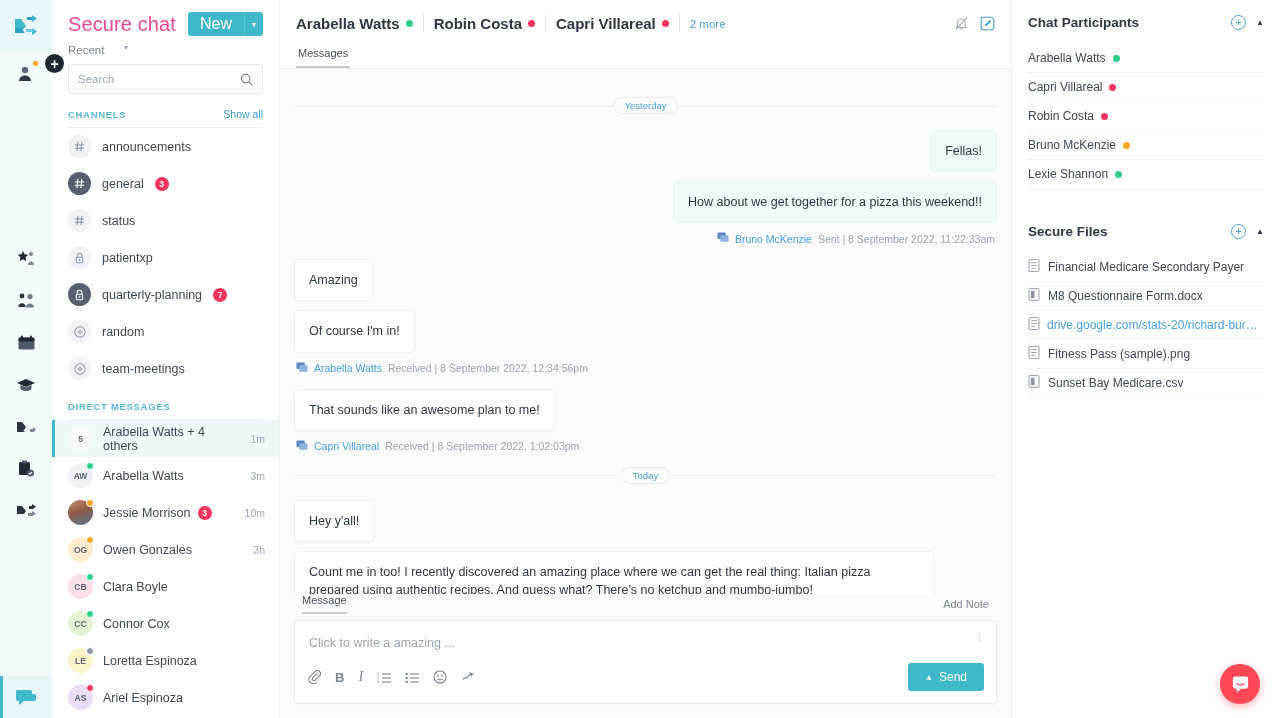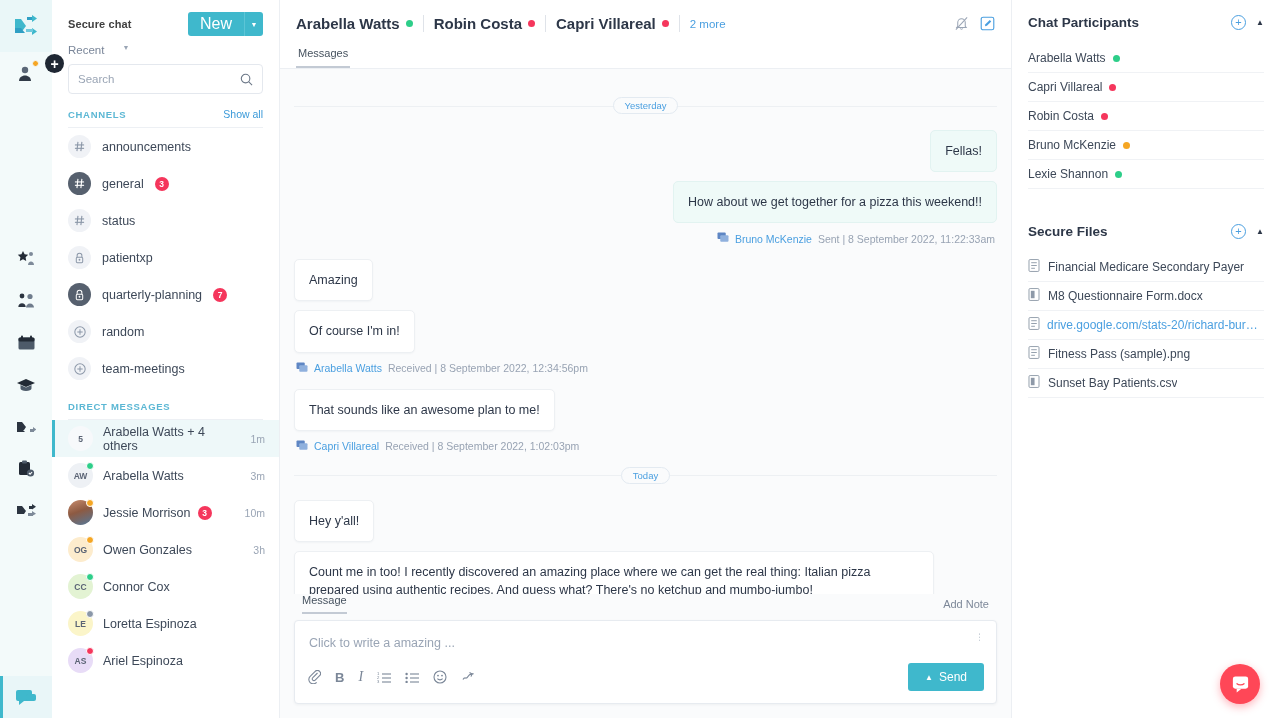--- a/index.html
+++ b/index.html
@@ -52,21 +52,21 @@
   
   .sidebar {
     width: 228px; flex: 0 0 228px; height: 718px;
     background: #ffffff; border-right: 1px solid #eceff3;
     display: flex; flex-direction: column;
   }
   .sb-head {
     padding: 12px 16px 0 16px;
     display: flex; align-items: center; justify-content: space-between;
   }
-  .sb-title { font-size: 11px; font-weight: bold; color: #404040; letter-spacing: .1px; }
+  .sb-title { font-size: 20px; font-weight: normal; color: #ec4899; letter-spacing: .1px; }
   .newbtn { display: flex; height: 24px; border-radius: 3px; overflow: hidden; cursor: pointer; }
   .newbtn .lbl {
     background: #3fb8cc; color: #fff; font-size: 16px;
     padding: 0 12px; display: flex; align-items: center; font-weight: 500;
   }
   .newbtn .car {
     background: #3fb8cc; color: #fff; font-size: 7px;
     width: 19px; display: flex; align-items: center; justify-content: center;
     border-left: 1px solid #5cc5d6;
   }
@@ -492,20 +492,30 @@
           </div>
           <div class="dm-row">
             <span class="av" style="background:#fdeccd">
               <span>OG</span>
               <span class="pres" style="background:#f5a623"></span>
             </span>
             <span class="dm-name">
               <span>Owen Gonzales</span>
             </span>
             <span class="dm-time">3h</span>
+          </div>
+          <div class="dm-row">
+            <span class="av" style="background:#fbdfe7">
+              <span>CB</span>
+              <span class="pres" style="background:#2dce89"></span>
+            </span>
+            <span class="dm-name">
+              <span>Clara Boyle</span>
+            </span>
+            <span class="dm-time"></span>
           </div>
           <div class="dm-row">
             <span class="av" style="background:#e3f3d3">
               <span>CC</span>
               <span class="pres" style="background:#2dce89"></span>
             </span>
             <span class="dm-name">
               <span>Connor Cox</span>
             </span>
             <span class="dm-time"></span>
@@ -757,21 +767,21 @@
               <line x1="3" y1="7" x2="9" y2="7" stroke="currentColor" stroke-width="1"></line>
               <line x1="3" y1="10" x2="7" y2="10" stroke="currentColor" stroke-width="1"></line>
             </svg></span>
           <span class="file-nm">Fitness Pass (sample).png</span>
         </div>
         <div class="rp-row">
           <span class="file-ic"><svg width="12" height="13" viewBox="0 0 12 14">
               <rect x="0.6" y="0.6" width="10.8" height="12.8" rx="1.2" stroke="currentColor" stroke-width="1" fill="none"></rect>
               <rect x="2.6" y="3" width="4" height="8" fill="currentColor"></rect>
             </svg></span>
-          <span class="file-nm">Sunset Bay Patients.csv</span>
+          <span class="file-nm">Sunset Bay Medicare.csv</span>
         </div>
       </div>
   </div>
 
   <div class="intercom">
     <svg width="21" height="20" viewBox="0 0 22 21">
       <rect x="3" y="2.5" width="16" height="13" rx="2.6" fill="#fff"></rect>
       <path d="M7 15.5h5l-5 4z" fill="#fff"></path>
       <path d="M7.3 10.2c1.6 1.7 5.8 1.7 7.4 0" stroke="#ff4757" stroke-width="1.3" fill="none" stroke-linecap="round"></path>
     </svg>

